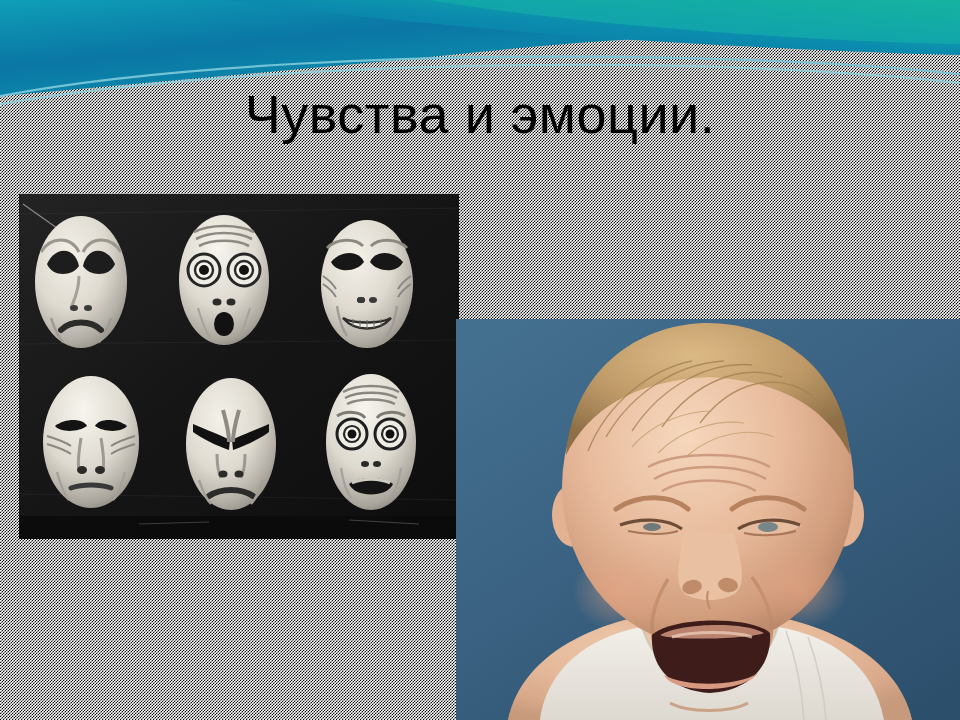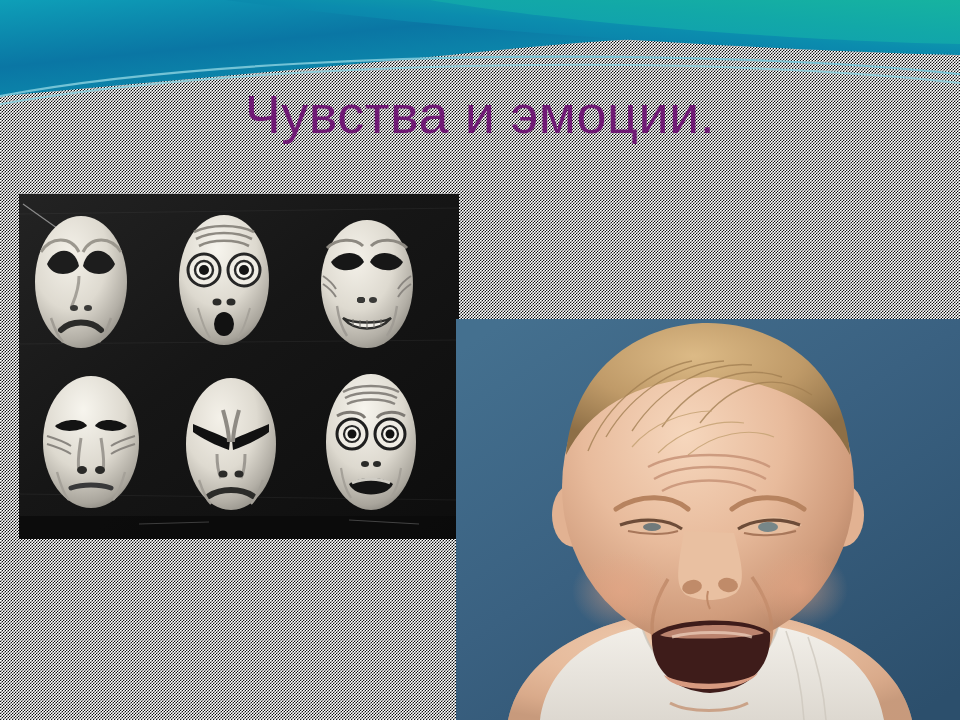--- a/index.html
+++ b/index.html
@@ -56,21 +56,21 @@
   }
 
   
   .slide-title {
     position: absolute;
     left: 0;
     top: 86px;
     width: 960px;
     text-align: center;
     z-index: 6;
-    color: #701a75;
+    color: #000000;
     font-family: "Liberation Sans", sans-serif;
     font-size: 54px;
     font-weight: 400;
     letter-spacing: 0.5px;
     line-height: 1.05;
     white-space: nowrap;
     text-rendering: optimizeLegibility;
   }
 
   

